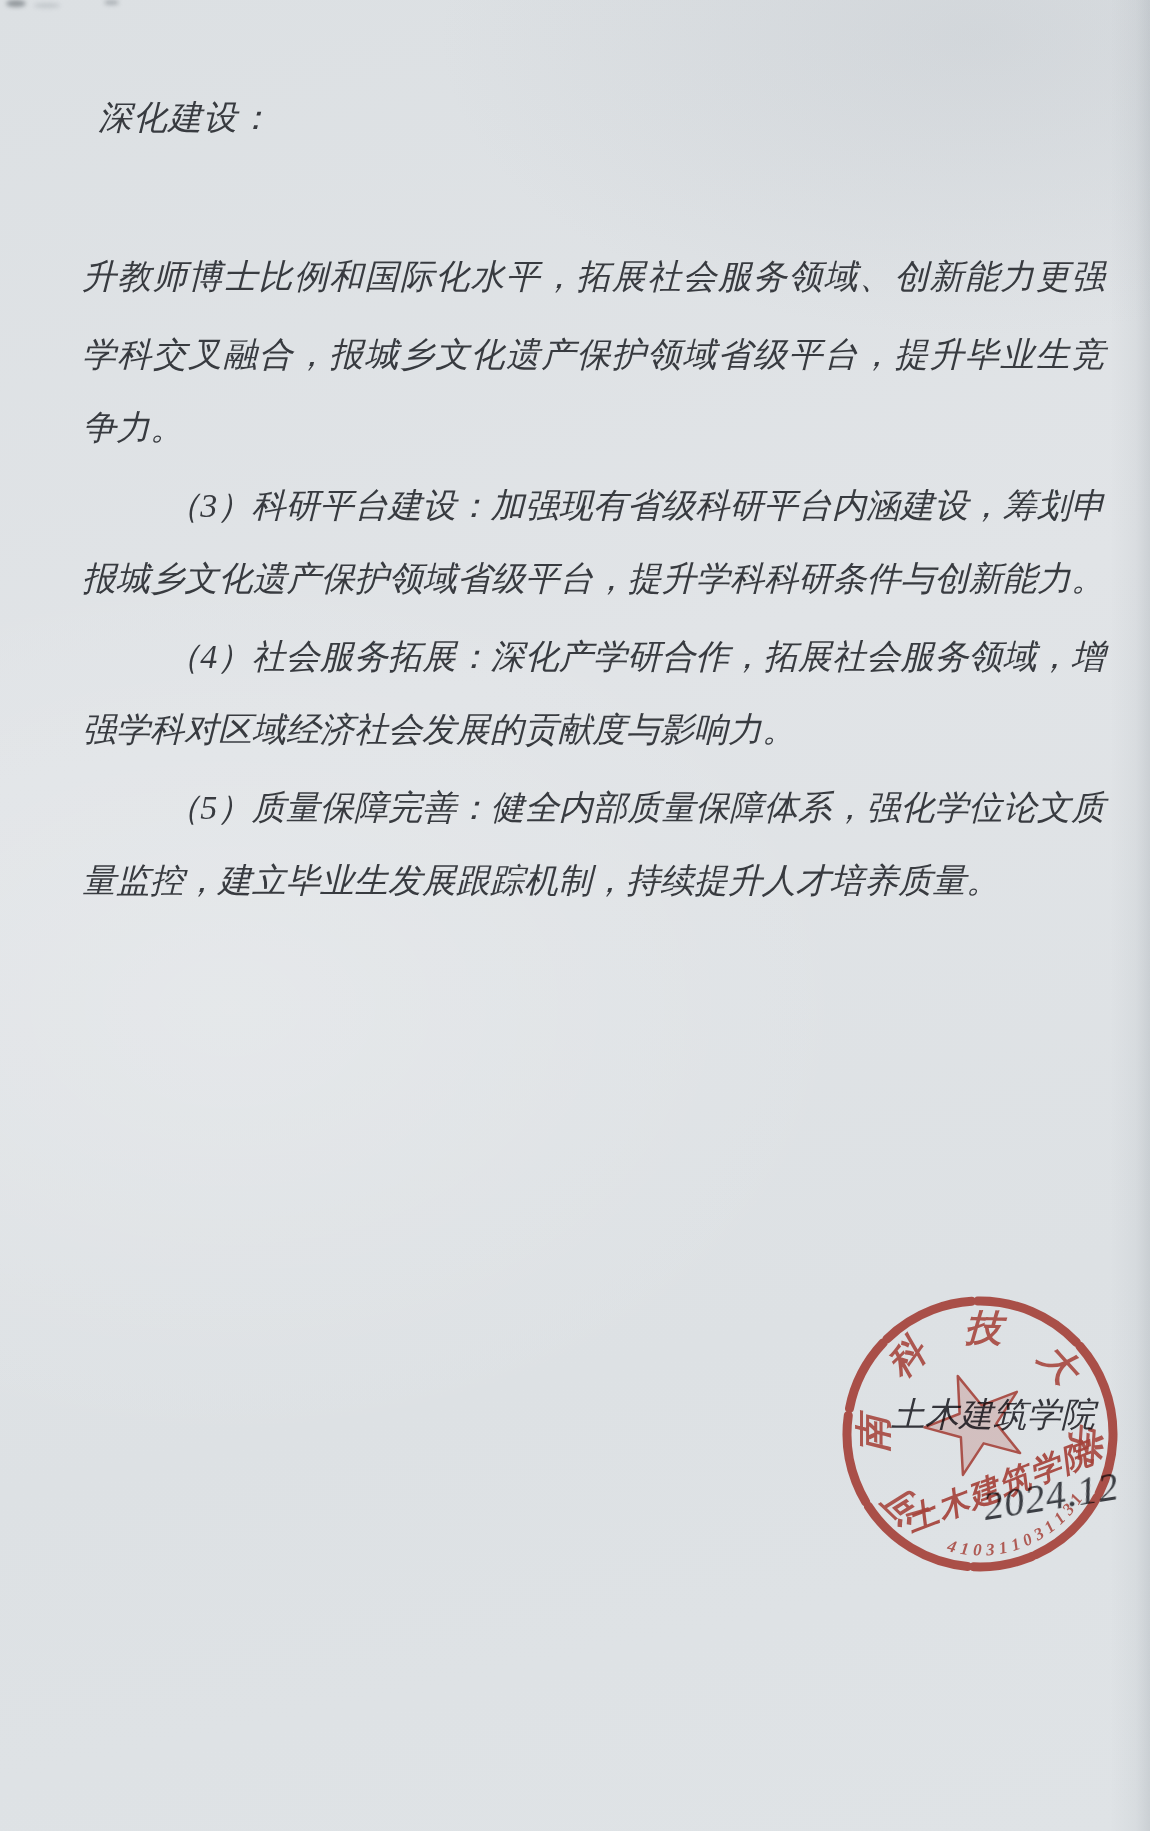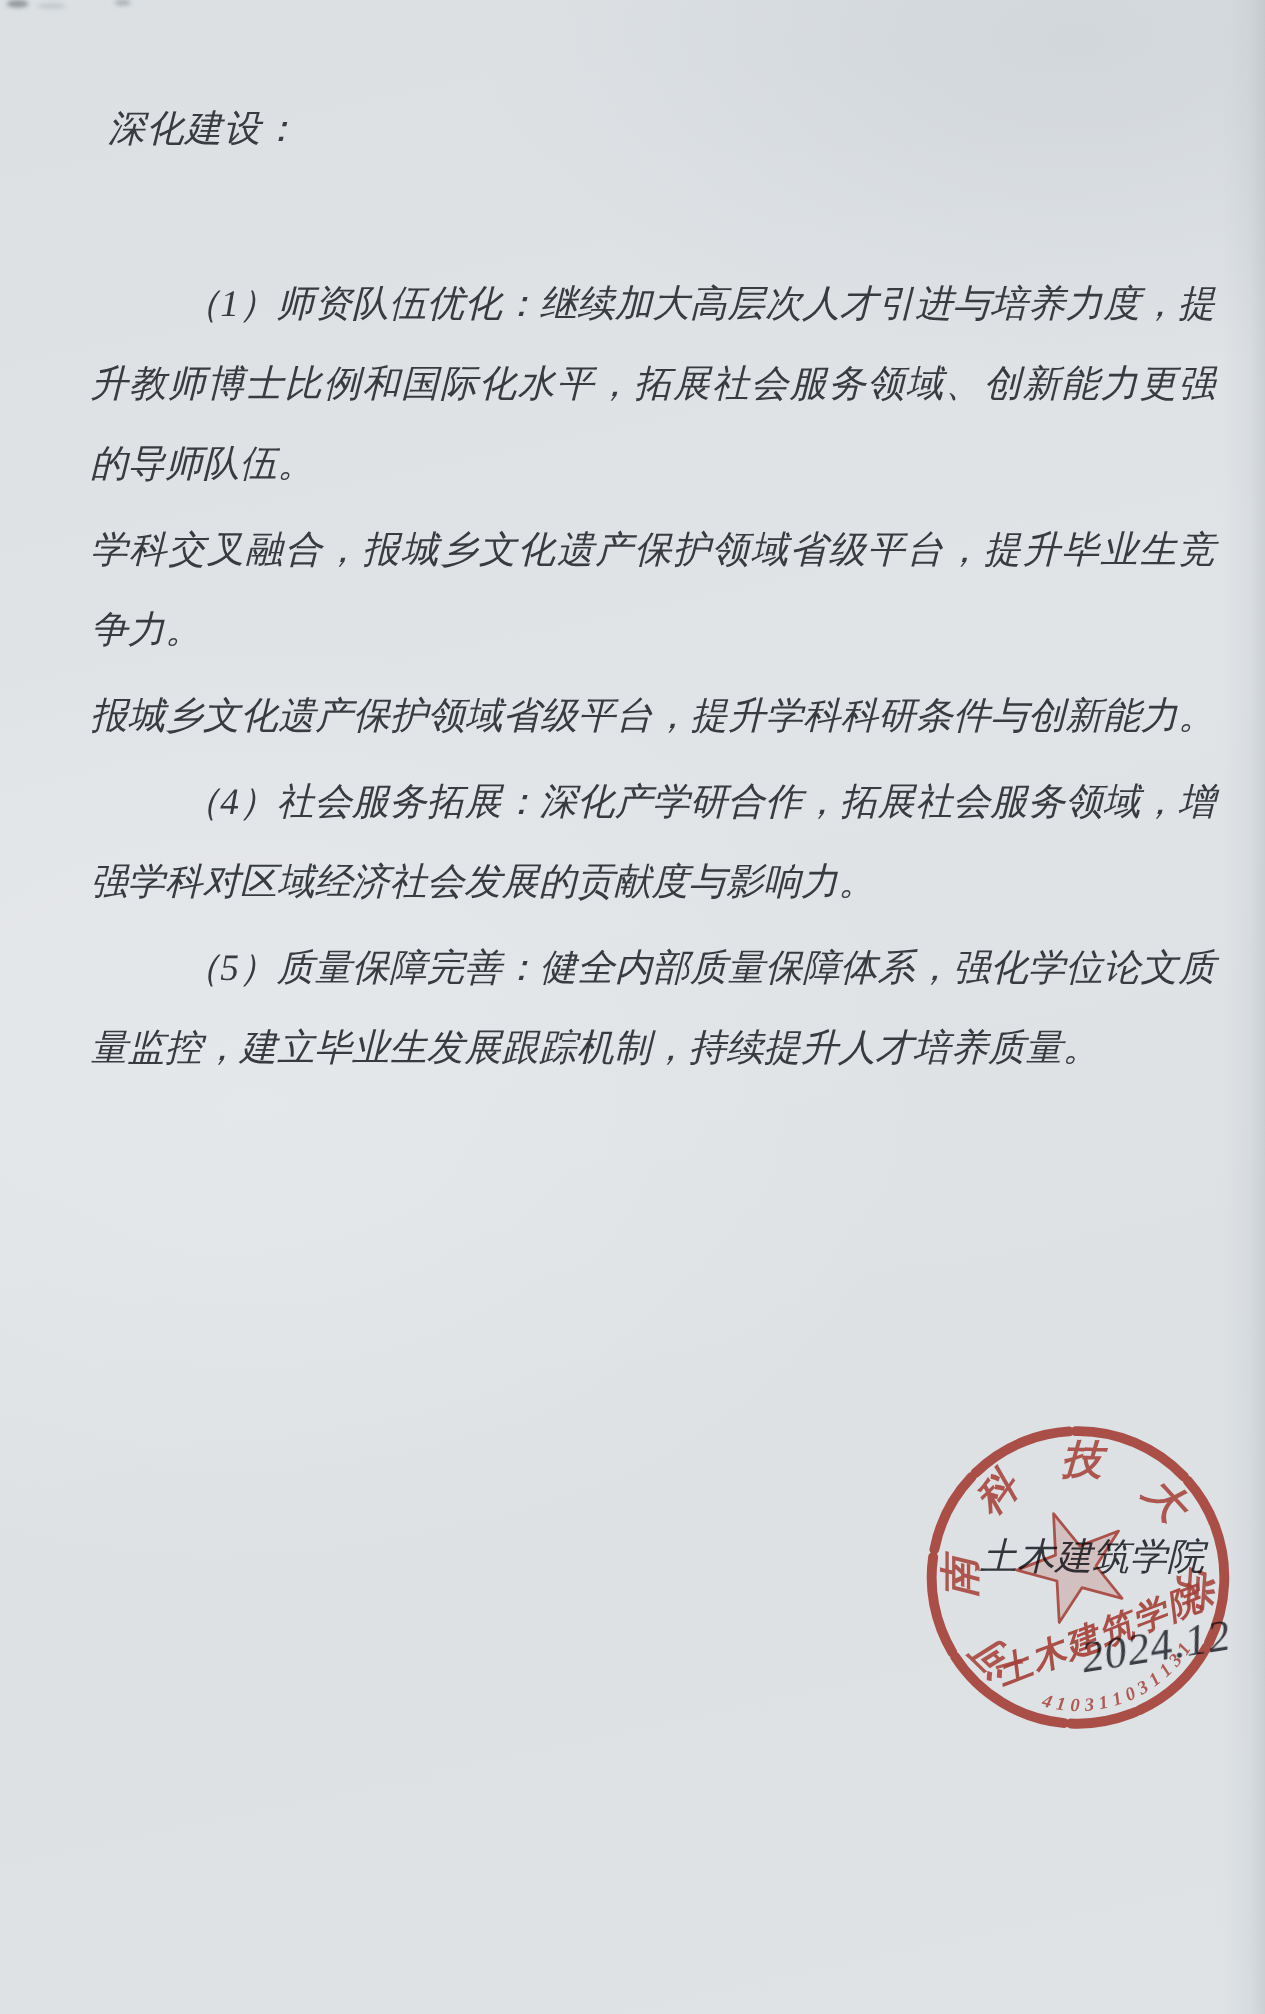--- a/index.html
+++ b/index.html
@@ -58,29 +58,28 @@
 
 <div class="page">
   <div class="smudge sm1"></div>
   <div class="smudge sm2"></div>
   <div class="smudge sm3"></div>
 
   <div class="heading">深化建设：</div>
 
   <div class="body-text" id="body-text">
       <div class="para">
-        <div class="line indent fill">（1）师资队伍优化：继续加大高层次人才引进与培养力度，提</div>
         <div class="line fill">升教师博士比例和国际化水平，拓展社会服务领域、创新能力更强</div>
-        <div class="line">的导师队伍。</div>
       </div>
       <div class="para">
         <div class="line fill">学科交叉融合，报城乡文化遗产保护领域省级平台，提升毕业生竞</div>
         <div class="line">争力。</div>
       </div>
       <div class="para">
+        <div class="line indent fill">（3）科研平台建设：加强现有省级科研平台内涵建设，筹划申</div>
         <div class="line fill">报城乡文化遗产保护领域省级平台，提升学科科研条件与创新能力。</div>
       </div>
       <div class="para">
         <div class="line indent fill">（4）社会服务拓展：深化产学研合作，拓展社会服务领域，增</div>
         <div class="line">强学科对区域经济社会发展的贡献度与影响力。</div>
       </div>
       <div class="para">
         <div class="line indent fill">（5）质量保障完善：健全内部质量保障体系，强化学位论文质</div>
         <div class="line">量监控，建立毕业生发展跟踪机制，持续提升人才培养质量。</div>
       </div>

